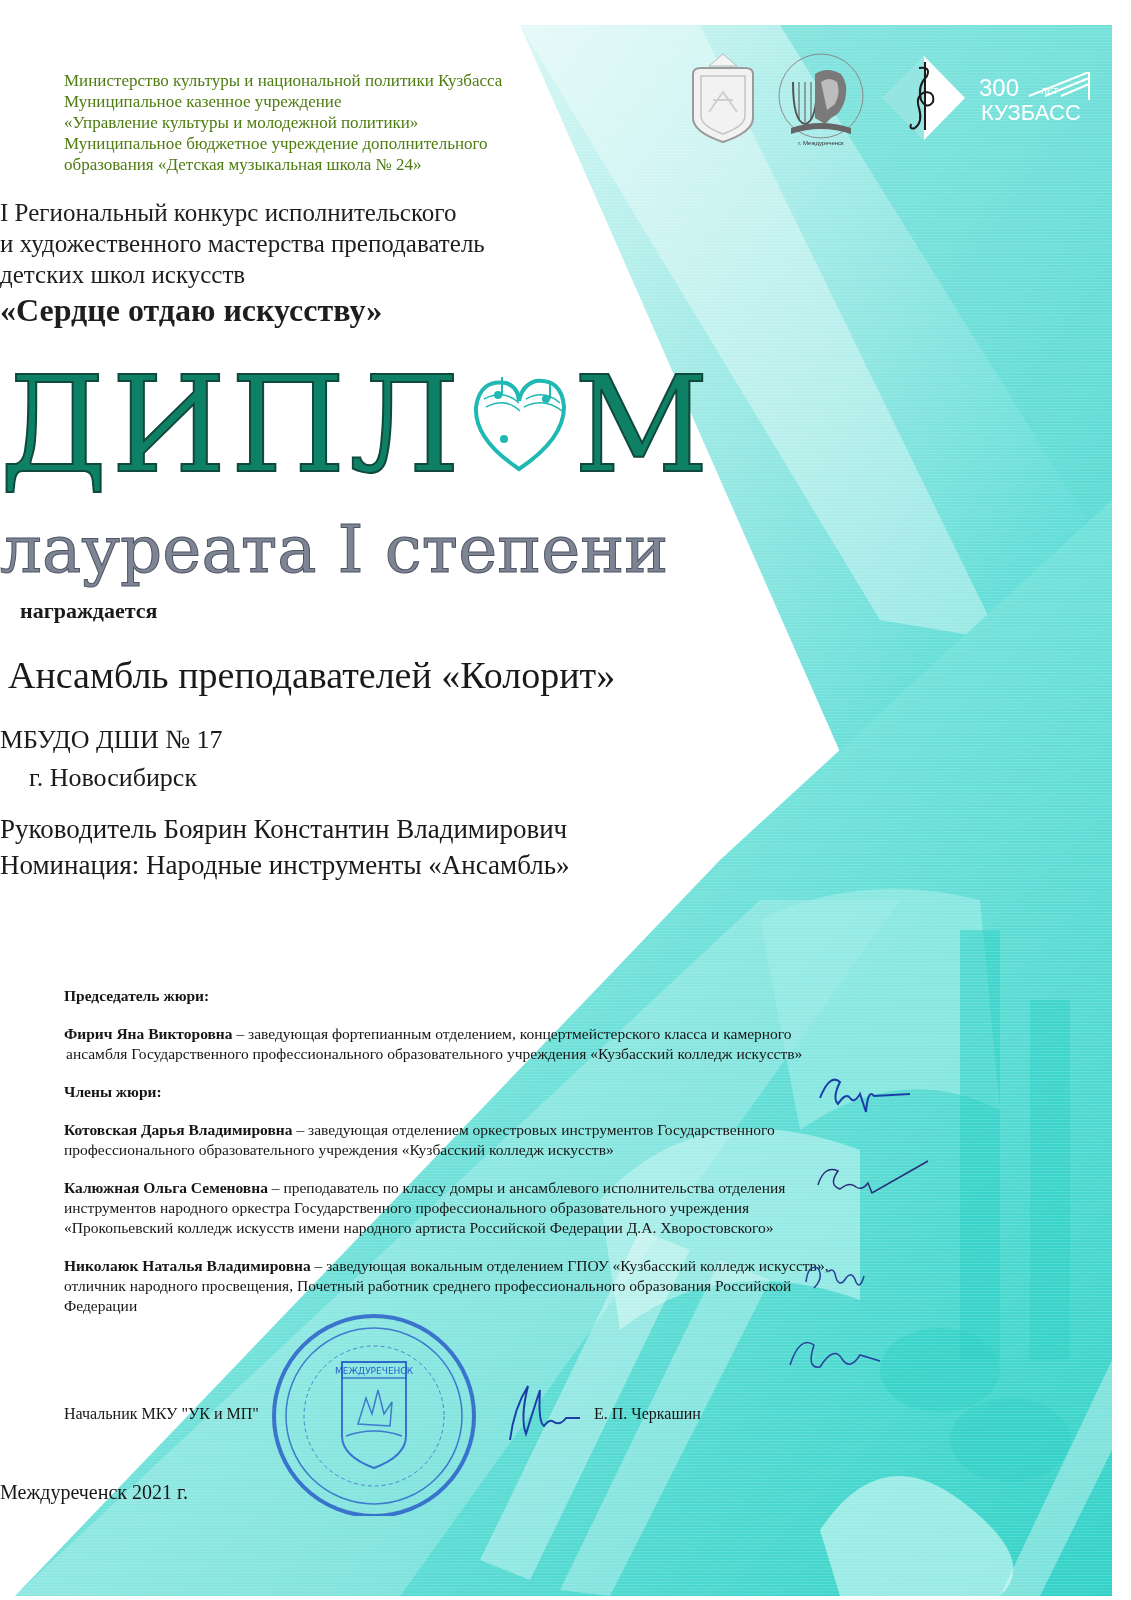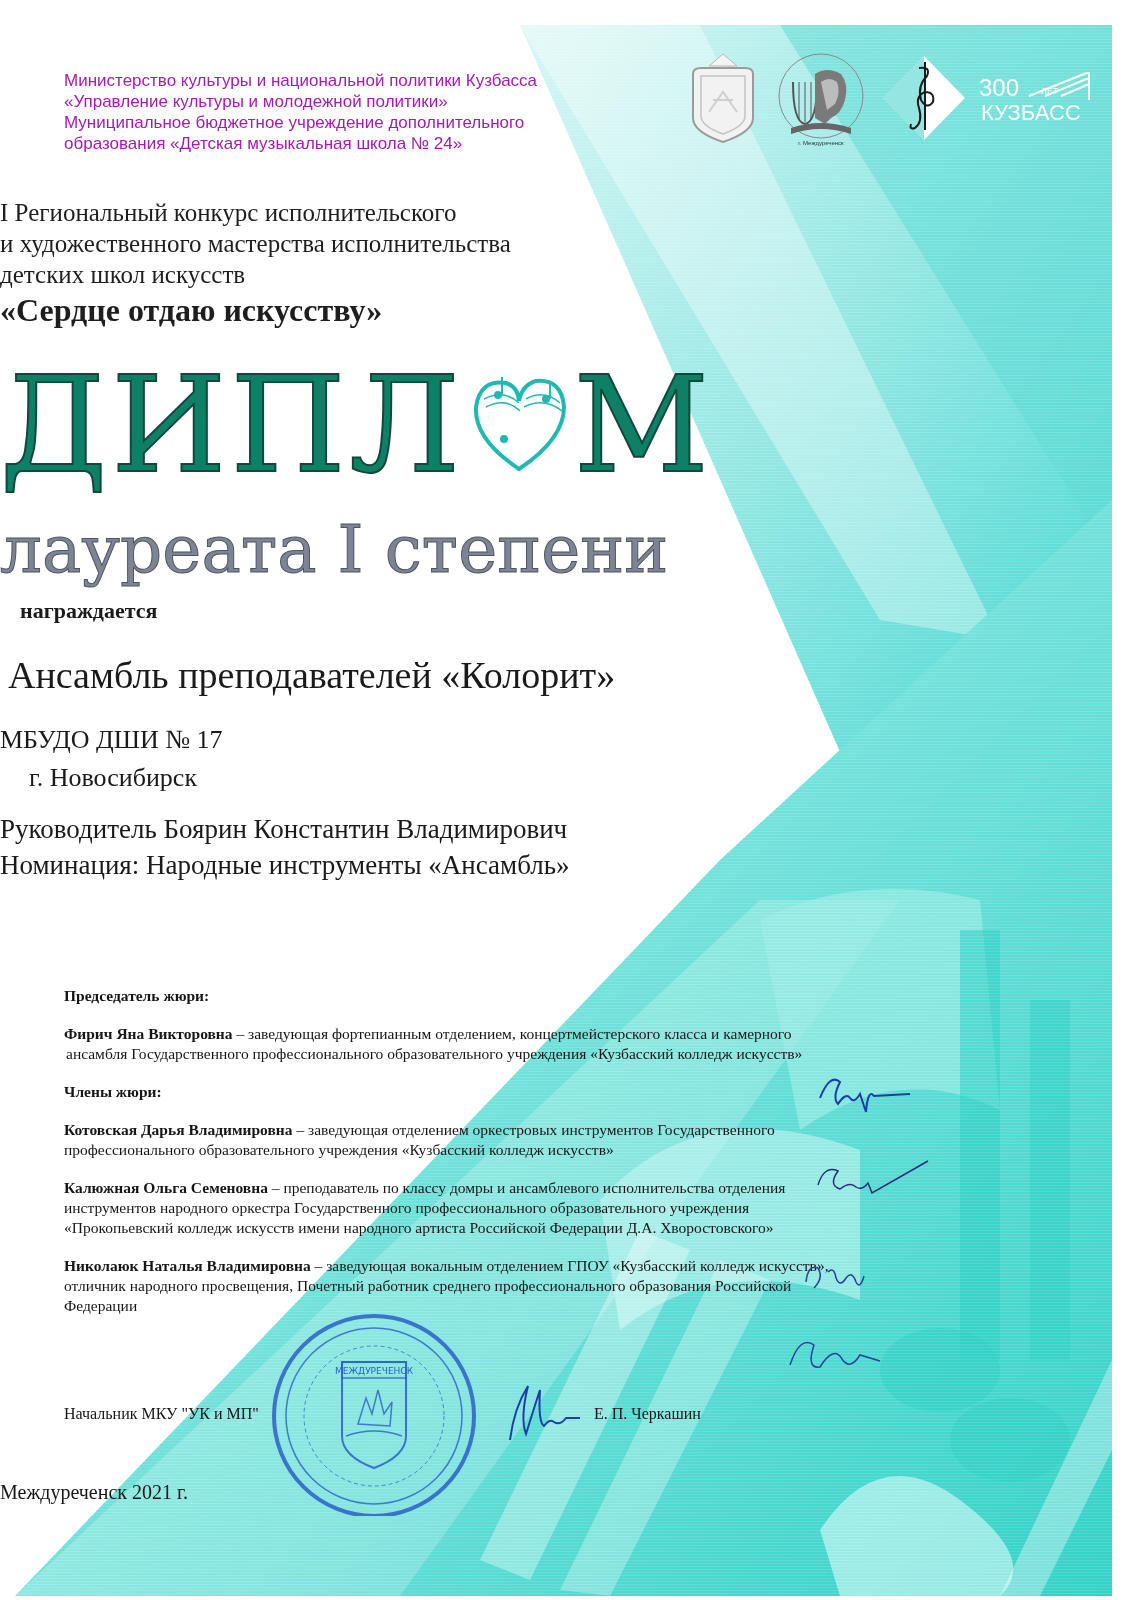--- a/index.html
+++ b/index.html
@@ -8,21 +8,21 @@
     background: #ffffff;
     font-family: "Liberation Serif", "DejaVu Serif", serif;
     color: #1a1a1a;
   }
   .bg { position: absolute; left: 0; top: 0; width: 1131px; height: 1600px; z-index: 0; }
   .layer { position: absolute; z-index: 2; }
   .center { left: 0; width: 1131px; text-align: left; }
 
   #ministry {
     left: 64px; top: 70px; font-size: 17px; line-height: 21px;
-    font-family: Liberation Sans, sans-serif; color: #a21caf;
+    font-family: Liberation Serif, serif; color: #4d7c0f;
   }
   #ministry div { white-space: nowrap; }
 
   #logos { left: 683px; top: 52px; width: 420px; height: 95px; }
   #logos .logo { position: absolute; }
 
   #contest { top: 197px; font-size: 25px; line-height: 31px; color: #1e1e1e; }
   #contest .motto { font-size: 32px; line-height: 40px; font-weight: bold; color: #1e1e1e; }
 
   #diploma-title {
@@ -92,20 +92,21 @@
   <path d="M600 1200 Q700 1090 860 1150 L860 1300 Q720 1250 620 1330 Z" fill="#c8f6f3" opacity="0.55"></path>
   <path d="M480 1560 L640 1230 L690 1250 L530 1580 Z" fill="#ffffff" opacity="0.35"></path>
   <path d="M560 1590 L720 1260 L770 1280 L610 1596 Z" fill="#ffffff" opacity="0.3"></path>
   <path d="M820 1530 Q880 1440 960 1500 Q1040 1560 1000 1596 L840 1596 Z" fill="#d7faf7" opacity="0.6"></path>
   <path d="M1000 1596 L1112 1360 L1112 1450 L1040 1596 Z" fill="#ffffff" opacity="0.35"></path>
   <rect x="0" y="0" width="1131" height="1600" fill="url(#scan)"></rect>
 </svg>
 
 <div id="ministry" class="layer">
   <div>Министерство культуры и национальной политики Кузбасса</div>
+  <div>Муниципальное казенное учреждение</div>
   <div>«Управление культуры и молодежной политики»</div>
   <div>Муниципальное бюджетное учреждение дополнительного</div>
   <div>образования «Детская музыкальная школа № 24»</div>
 </div>
 
 <div id="logos" class="layer">
   <svg class="logo" style="left:4px;top:0" width="72" height="92" viewBox="0 0 72 92">
     <path d="M22 14 L36 2 L50 14 Z" fill="#f4f4f4" stroke="#b9b9b9"></path>
     <path d="M6 22 Q6 16 14 16 L58 16 Q66 16 66 22 L66 66 Q66 80 36 90 Q6 80 6 66 Z" fill="#f2f2f2" stroke="#9b9b9b" stroke-width="2"></path>
     <path d="M14 24 L58 24 L58 64 Q58 74 36 82 Q14 74 14 64 Z" fill="none" stroke="#c4c4c4" stroke-width="1.5"></path>
@@ -130,21 +131,21 @@
   <svg class="logo" style="left:296px;top:20px" width="122" height="56" viewBox="0 0 122 56">
     <text x="0" y="24" font-size="24" fill="#ffffff" font-family="Liberation Sans, sans-serif">300</text>
     <text x="2" y="48" font-size="22" fill="#ffffff" font-family="Liberation Sans, sans-serif">КУЗБАСС</text>
     <path d="M50 24 L110 0 L110 28 M66 24 L110 6 M82 24 L110 12" stroke="#ffffff" stroke-width="2" fill="none"></path>
     <text x="62" y="22" font-size="9" fill="#ffffff" font-family="Liberation Sans, sans-serif">ЛЕТ</text>
   </svg>
 </div>
 
 <div id="contest" class="layer center">
   <div>I Региональный конкурс исполнительского</div>
-  <div>и художественного мастерства исполнительства</div>
+  <div>и художественного мастерства преподаватель</div>
   <div>детских школ искусств</div>
   <div class="motto">«Сердце отдаю искусству»</div>
 </div>
 
 <div id="diploma-title" class="layer center">
   <span>ДИПЛ</span><svg class="heart" viewBox="0 0 110 110">
     <path d="M55 100 Q10 70 12 38 Q16 10 42 14 Q54 18 55 32 Q58 16 72 12 Q98 10 100 38 Q100 70 55 100 Z" fill="none" stroke="#1fb8b2" stroke-width="4"></path>
     <path d="M20 30 Q40 20 55 34 M22 38 Q42 28 56 42 M62 30 Q80 20 96 34 M60 38 Q80 28 98 42" stroke="#1fb8b2" stroke-width="1.5" fill="none"></path>
     <circle cx="34" cy="26" r="4" fill="#1fb8b2"></circle>
       <circle cx="82" cy="30" r="4" fill="#1fb8b2"></circle>

